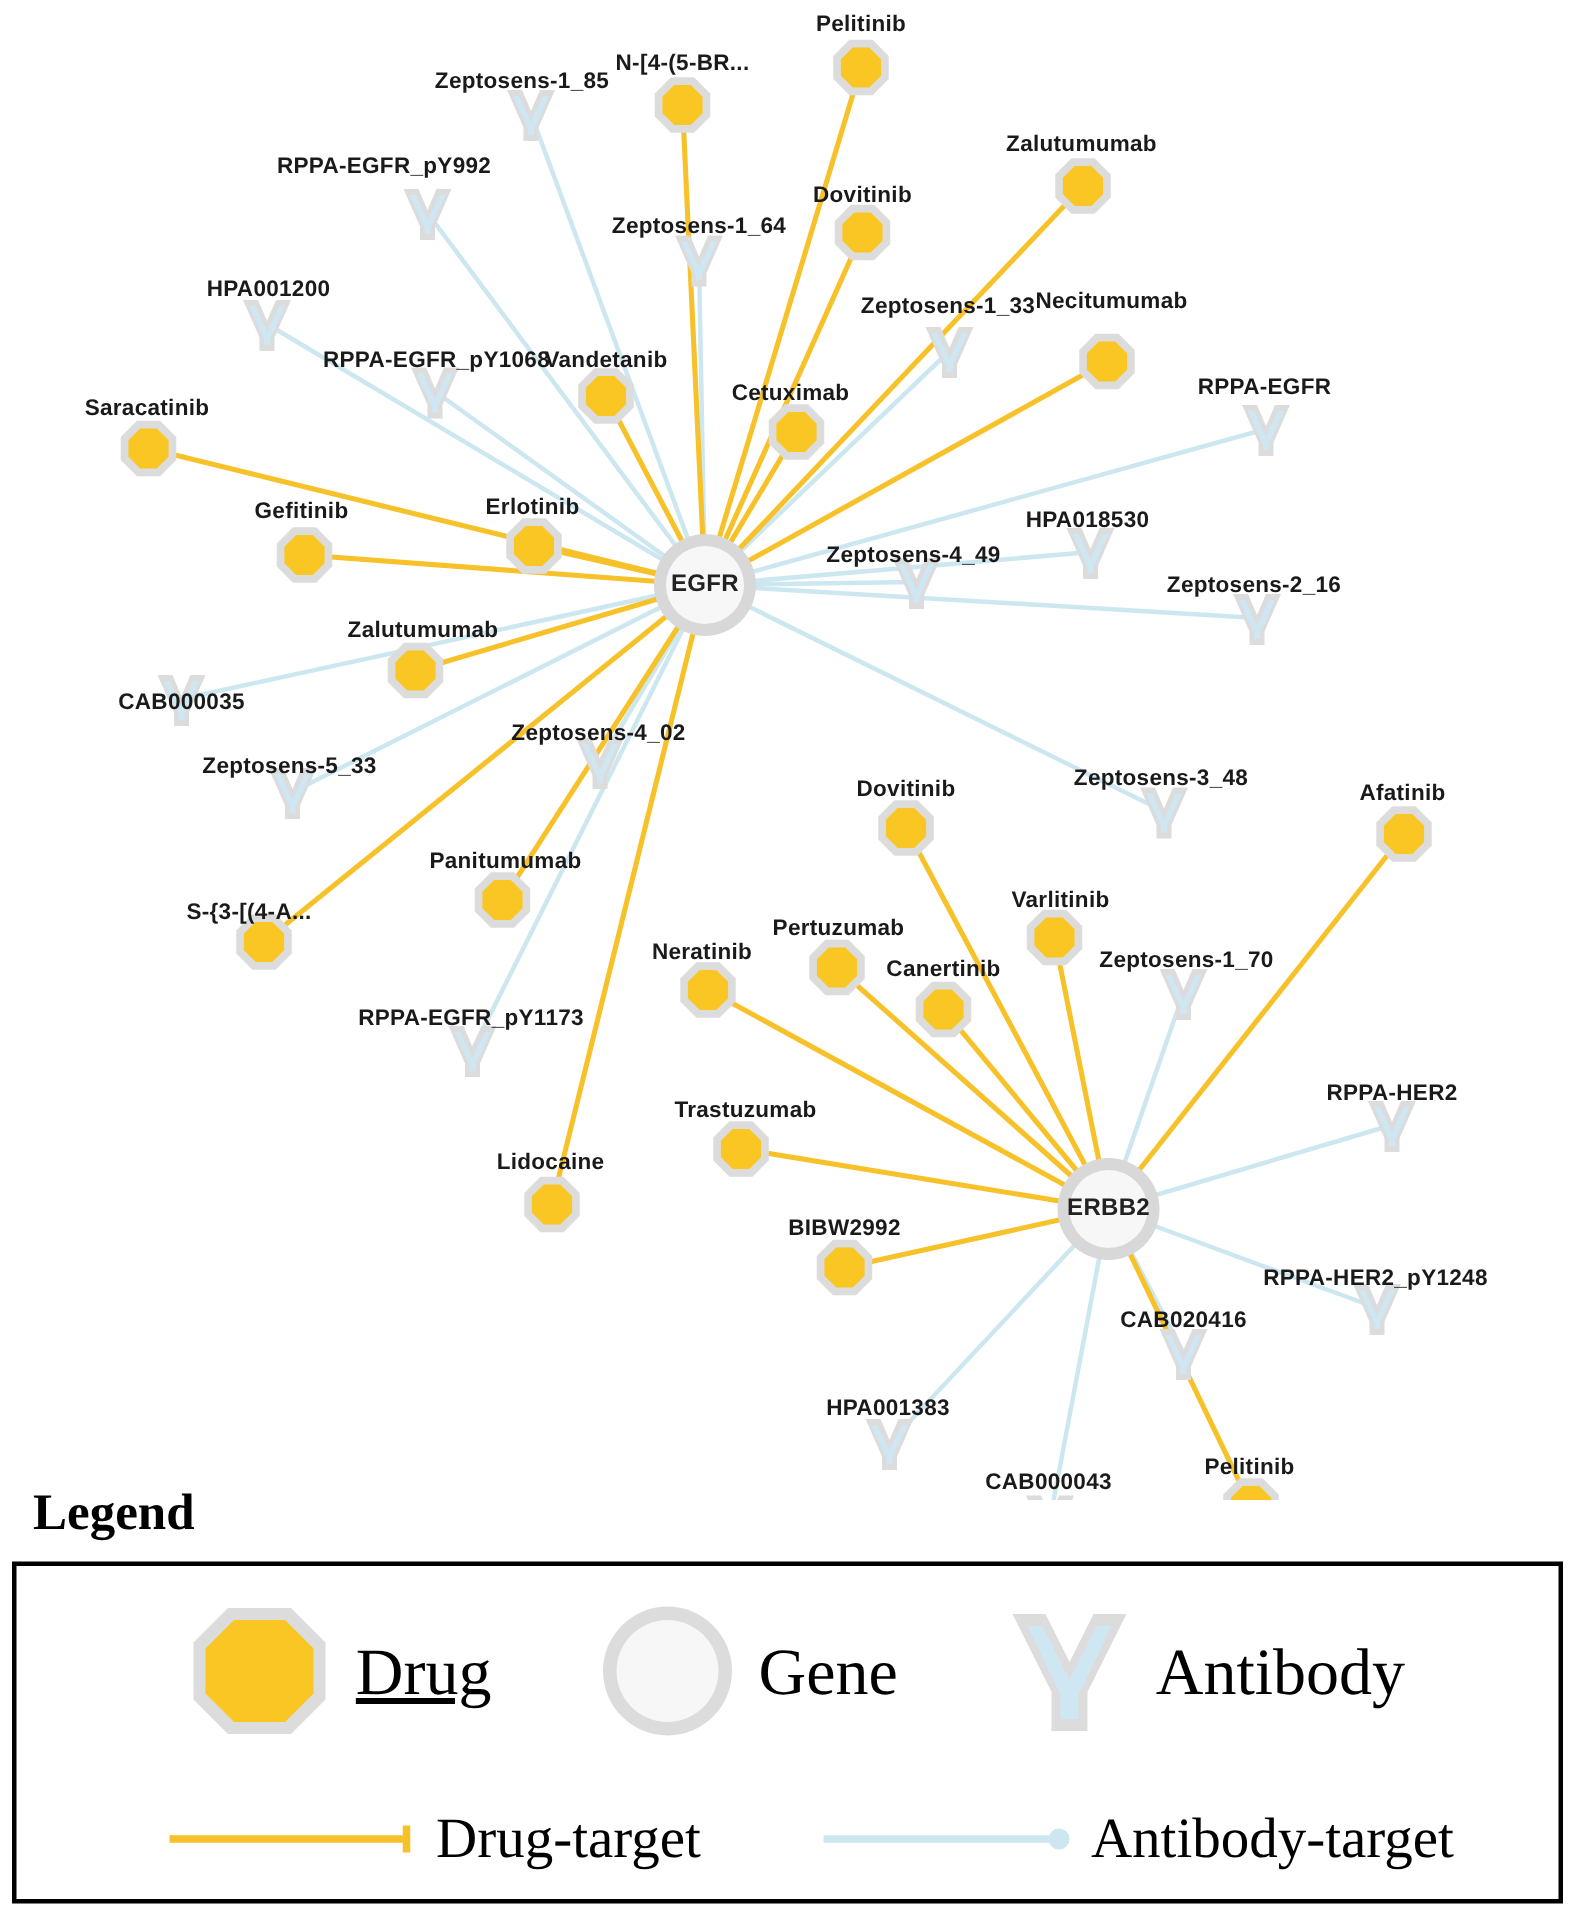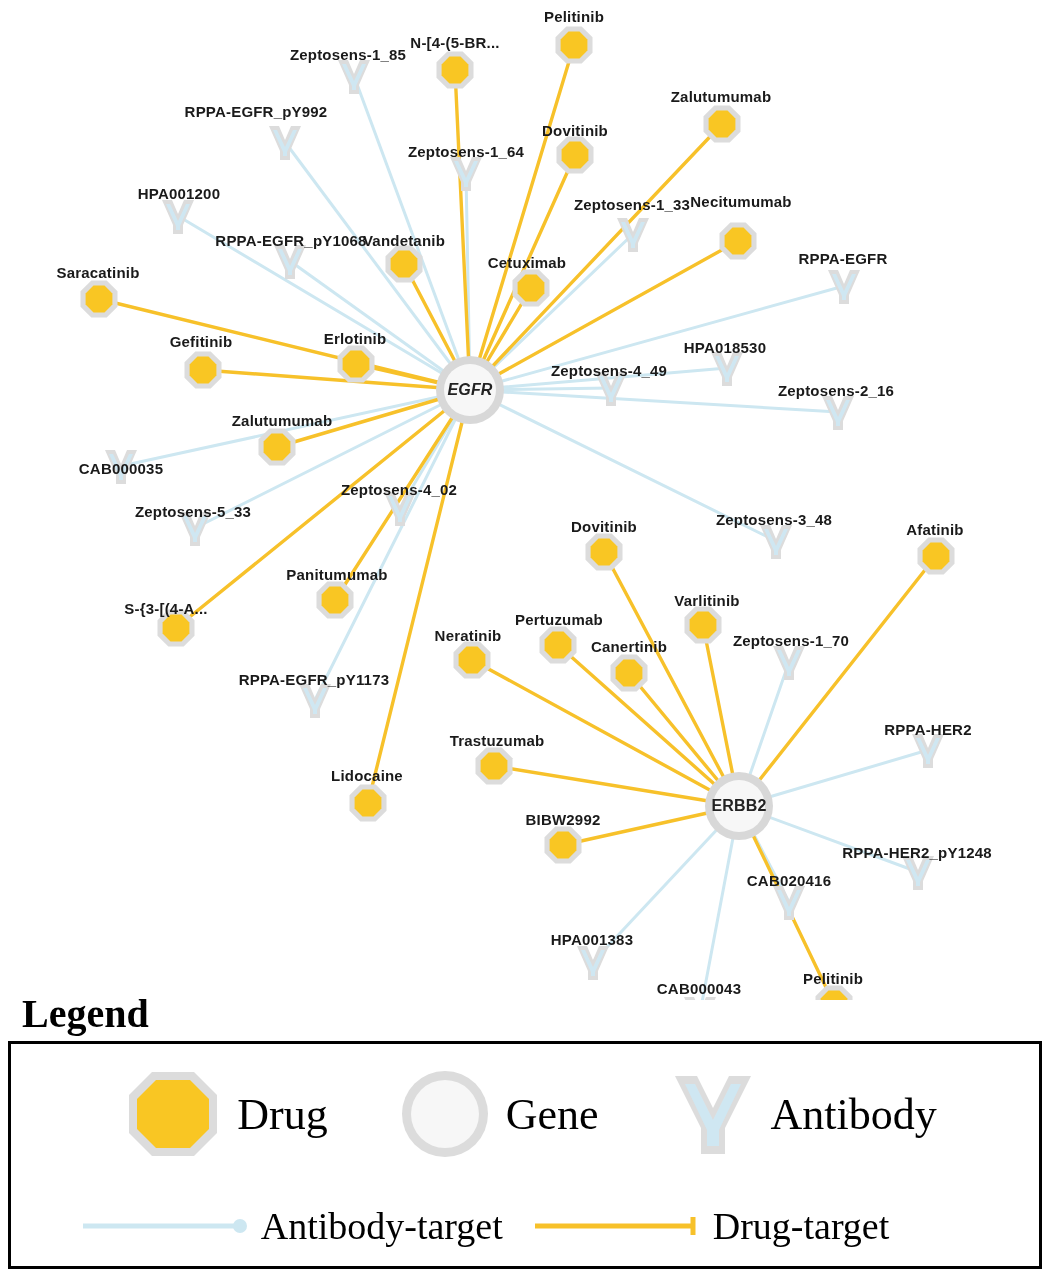--- a/index.html
+++ b/index.html
@@ -36,21 +36,21 @@
   }
   .gene-label {
     font-size: 16px;
     color: #222;
   }
   .legend-title {
     position: absolute;
     left: 22px;
     top: 990px;
     font-family: "Liberation Serif", serif;
-    font-size: 40px;
+    font-size: 34px;
     font-weight: bold;
     color: #000;
   }
   .legend-box {
     position: absolute;
     left: 8px;
     top: 1041px;
     width: 1034px;
     height: 228px;
     border: 3px solid #000;
@@ -66,21 +66,21 @@
     display: flex;
     align-items: center;
     justify-content: center;
     gap: 0px;
   }
   .legend-item {
     display: flex;
     align-items: center;
     gap: 14px;
   }
-  .legend-item.drug { margin-left: 10px; margin-right: 70px;}
+  .legend-item.drug { margin-left: 10px; margin-right: 70px; text-decoration: underline;}
   .legend-item.gene { margin-right: 70px;}
   .legend-text {
     font-family: "Liberation Serif", serif;
     font-size: 44px;
     color: #000;
   }
   .legend-row-2 {
     position: absolute;
     left: 0;
     top: 142px;
@@ -373,21 +373,21 @@
     <div class="node-label" style="left: 399px; top: 489px;">Zeptosens-4_02</div>
     <div class="node-label" style="left: 193px; top: 511px;">Zeptosens-5_33</div>
     <div class="node-label" style="left: 774px; top: 519px;">Zeptosens-3_48</div>
     <div class="node-label" style="left: 791px; top: 640px;">Zeptosens-1_70</div>
     <div class="node-label" style="left: 314px; top: 679px;">RPPA-EGFR_pY1173</div>
     <div class="node-label" style="left: 928px; top: 729px;">RPPA-HER2</div>
     <div class="node-label" style="left: 917px; top: 852px;">RPPA-HER2_pY1248</div>
     <div class="node-label" style="left: 789px; top: 880px;">CAB020416</div>
     <div class="node-label" style="left: 592px; top: 939px;">HPA001383</div>
     <div class="node-label" style="left: 699px; top: 988px;">CAB000043</div>
-    <div class="node-label gene-label" style="left: 470px; top: 390px; font-style: italic;">EGFR</div>
+    <div class="node-label gene-label" style="left: 470px; top: 390px;">EGFR</div>
     <div class="node-label gene-label" style="left: 739px; top: 806px;">ERBB2</div>
   </div>
 
 <div class="legend-title">Legend</div>
 
 <div class="legend-box">
   <div class="legend-row-1">
     <div class="legend-item drug">
       <svg width="100" height="96" viewBox="0 0 100 96">
         <polygon points="29,6 71,6 94,29 94,67 71,90 29,90 6,67 6,29" fill="#dcdcdc"></polygon>
@@ -404,28 +404,28 @@
     </div>
     <div class="legend-item antibody">
       <svg width="88" height="92" viewBox="0 0 88 92">
         <path d="M6,8 L28,8 L44,40 L60,8 L82,8 L56,60 L56,86 L32,86 L32,60 Z" fill="#dcdcdc"></path>
         <path d="M16,16 L26,16 L44,52 L62,16 L72,16 L50,62 L50,78 L38,78 L38,62 Z" fill="#cfe7f2"></path>
       </svg>
       <span class="legend-text">Antibody</span>
     </div>
   </div>
   <div class="legend-row-2">
+    <div class="legend-edge-item drug-target">
+      <svg width="170" height="24" viewBox="0 0 170 24">
+        <line x1="2" y1="12" x2="160" y2="12" stroke="#f7c12a" stroke-width="5"></line>
+        <line x1="160" y1="3" x2="160" y2="21" stroke="#f7c12a" stroke-width="5"></line>
+      </svg>
+      <span class="legend-edge-text">Drug-target</span>
+    </div>
     <div class="legend-edge-item antibody-target">
       <svg width="170" height="24" viewBox="0 0 170 24">
         <line x1="2" y1="12" x2="156" y2="12" stroke="#cde7f1" stroke-width="5"></line>
         <circle cx="159" cy="12" r="7" fill="#cde7f1"></circle>
       </svg>
       <span class="legend-edge-text">Antibody-target</span>
     </div>
-    <div class="legend-edge-item drug-target">
-      <svg width="170" height="24" viewBox="0 0 170 24">
-        <line x1="2" y1="12" x2="160" y2="12" stroke="#f7c12a" stroke-width="5"></line>
-        <line x1="160" y1="3" x2="160" y2="21" stroke="#f7c12a" stroke-width="5"></line>
-      </svg>
-      <span class="legend-edge-text">Drug-target</span>
-    </div>
   </div>
 </div>
 
 </body></html>

